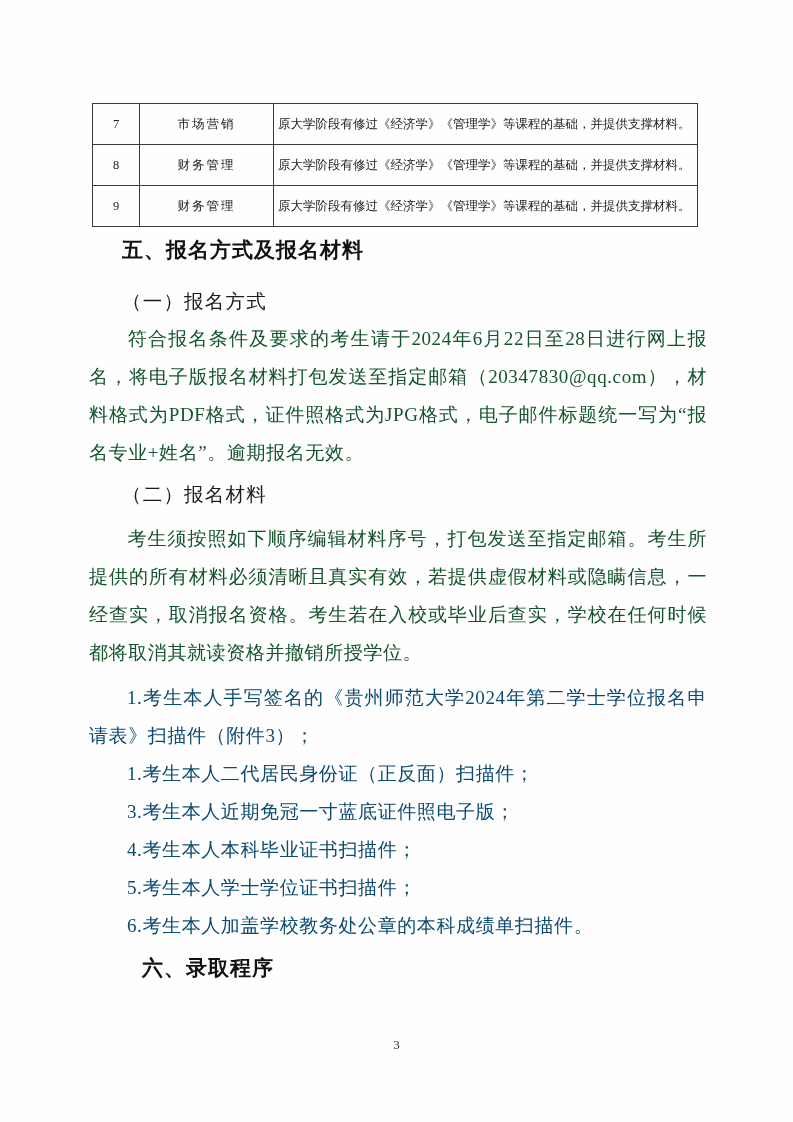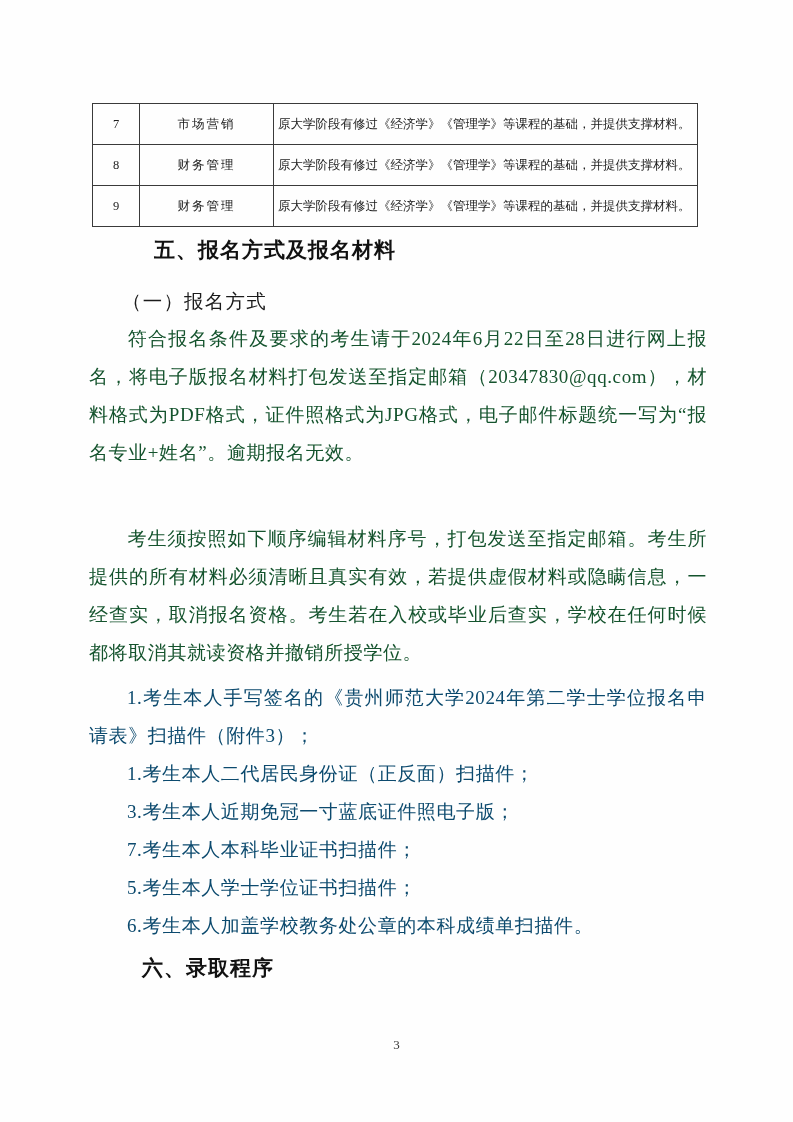--- a/index.html
+++ b/index.html
@@ -49,21 +49,21 @@
   .section-heading {
     position: absolute;
     left: 122px;
     font-family: "DejaVu Sans", "Liberation Sans", sans-serif;
     font-weight: 700;
     font-size: 21px;
     letter-spacing: 1px;
     color: #111;
     white-space: nowrap;
   }
-  #heading-5 { top: 236px; margin-left: 32px; }
+  #heading-5 { top: 236px; }
   #heading-6 { top: 954px; margin-left: 20px; }
 
   
   .sub-heading {
     position: absolute;
     left: 122px;
     font-family: "Liberation Serif", "DejaVu Serif", serif;
     font-size: 19.5px;
     letter-spacing: 1.2px;
     color: #1b1b1b;
@@ -148,27 +148,28 @@
       </tr>
     </tbody>
   </table>
 
   <div class="section-heading" id="heading-5">五、报名方式及报名材料</div>
 
   <div class="sub-heading" id="sub-1">（一）报名方式</div>
 
   <div class="para" id="para-signup"><span class="indent"></span><span>符合报名条件及要求的考生请于2024年6月22日至28日进行网上报名，将电子版报名材料打包发送至指定邮箱（20347830@qq.com），材料格式为PDF格式，证件照格式为JPG格式，电子邮件标题统一写为“报名专业+姓名”。逾期报名无效。</span></div>
 
+  <div class="sub-heading" id="sub-2">（二）报名材料</div>
 
   <div class="para" id="para-materials"><span class="indent"></span><span>考生须按照如下顺序编辑材料序号，打包发送至指定邮箱。考生所提供的所有材料必须清晰且真实有效，若提供虚假材料或隐瞒信息，一经查实，取消报名资格。考生若在入校或毕业后查实，学校在任何时候都将取消其就读资格并撤销所授学位。</span></div>
 
   <div class="list-item" id="item-1"><span class="indent"></span><span>1.考生本人手写签名的《贵州师范大学2024年第二学士学位报名申请表》扫描件（附件3）；</span></div>
   <div class="list-item" id="item-2"><span class="indent"></span><span>1.考生本人二代居民身份证（正反面）扫描件；</span></div>
   <div class="list-item" id="item-3"><span class="indent"></span><span>3.考生本人近期免冠一寸蓝底证件照电子版；</span></div>
-  <div class="list-item" id="item-4"><span class="indent"></span><span>7.考生本人本科毕业证书扫描件；</span></div>
+  <div class="list-item" id="item-4"><span class="indent"></span><span>4.考生本人本科毕业证书扫描件；</span></div>
   <div class="list-item" id="item-5"><span class="indent"></span><span>5.考生本人学士学位证书扫描件；</span></div>
   <div class="list-item" id="item-6"><span class="indent"></span><span>6.考生本人加盖学校教务处公章的本科成绩单扫描件。</span></div>
 
   <div class="section-heading" id="heading-6">六、录取程序</div>
 
   <div class="page-number">3</div>
 
 </div>
 
 </body></html>

